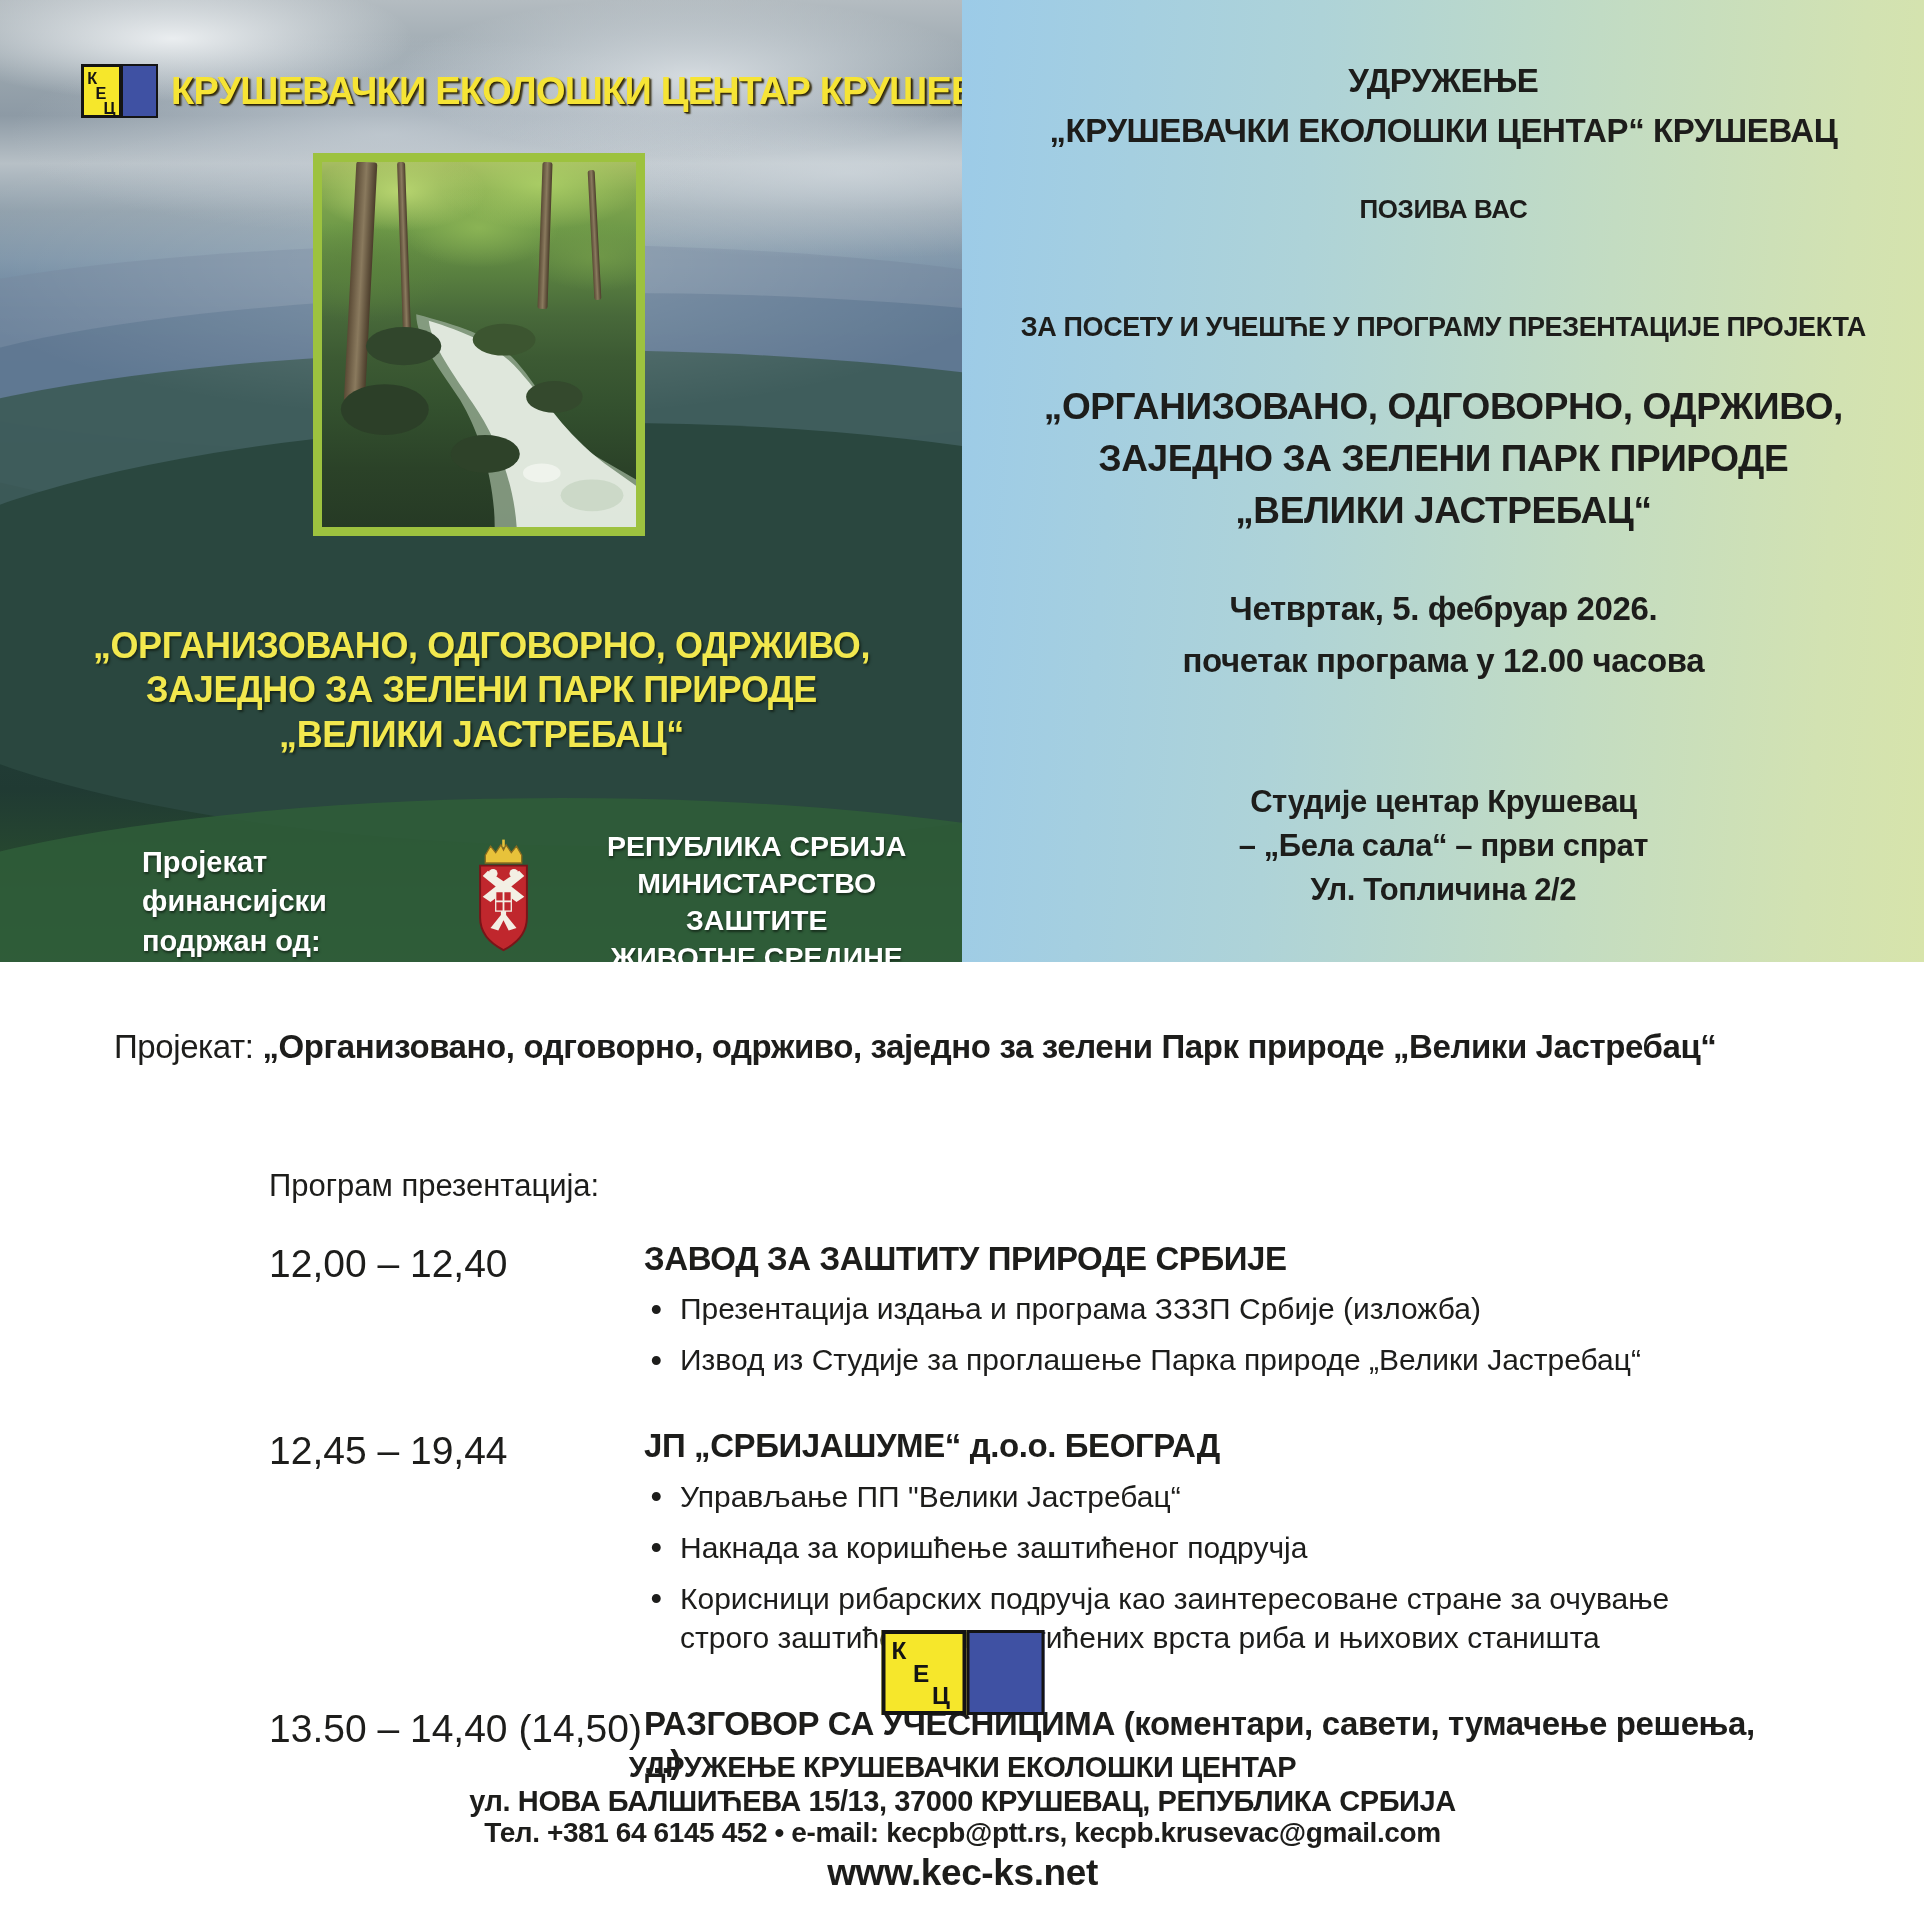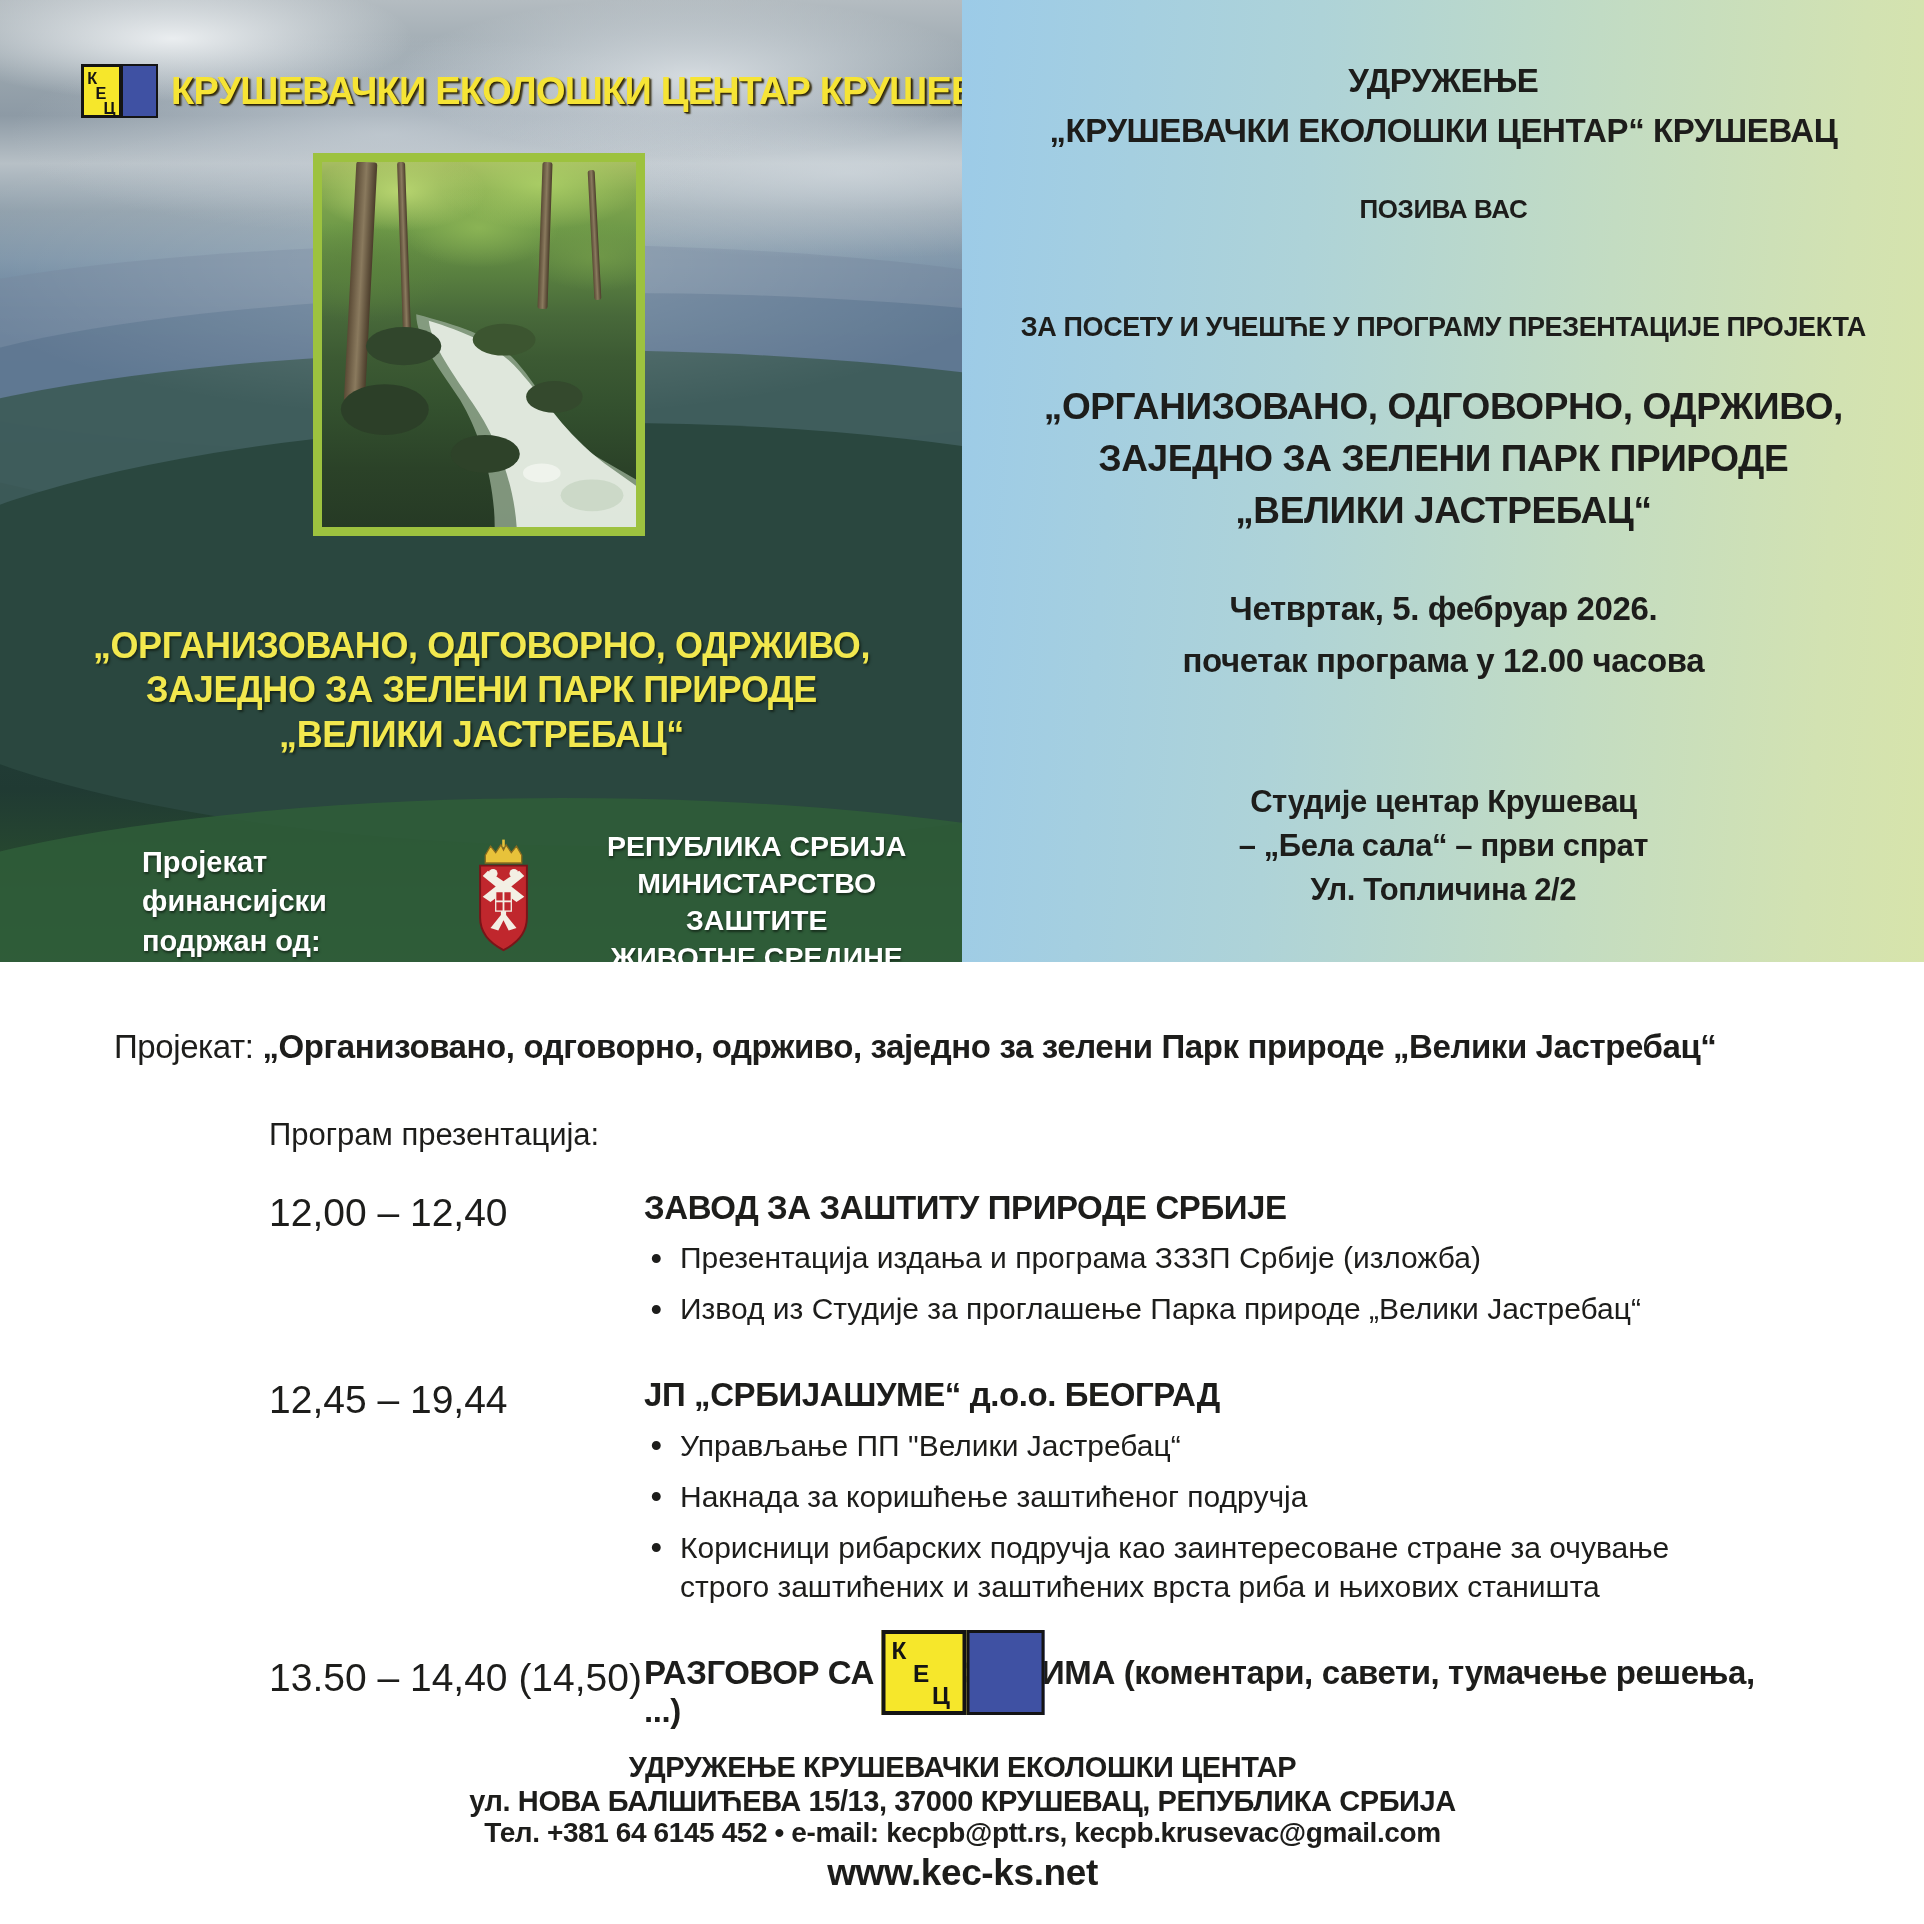--- a/index.html
+++ b/index.html
@@ -132,21 +132,21 @@
   .rp-venue  { top: 780px; font-size: 31px; font-weight: 700; line-height: 1.42; }
 
   
   .project-line {
     position: absolute; left: 114px; top: 1028px; width: 1726px;
     font-size: 33px; letter-spacing: -0.4px; white-space: nowrap;
   }
   .project-line .bold { font-weight: 700; text-align: center; }
 
   .program {
-    position: absolute; left: 269px; top: 1117px; width: 1490px;
+    position: absolute; left: 269px; top: 1168px; width: 1490px;
   }
   .program-label { font-size: 31px; margin-bottom: 21px; }
   .prog-row { display: flex; margin-top: 36px; }
   .prog-row:first-of-type { margin-top: 0; }
   .prog-time { width: 375px; flex: none; font-size: 39px; padding-top: 1.6px; }
   .prog-body { flex: 1; }
   .prog-title { font-size: 33px; font-weight: 700; letter-spacing: -0.4px; }
   .prog-bullets { list-style: none; margin-top: 11.4px; }
   .prog-bullets li {
     font-size: 30px; line-height: 1.32; margin-bottom: 11.4px;

